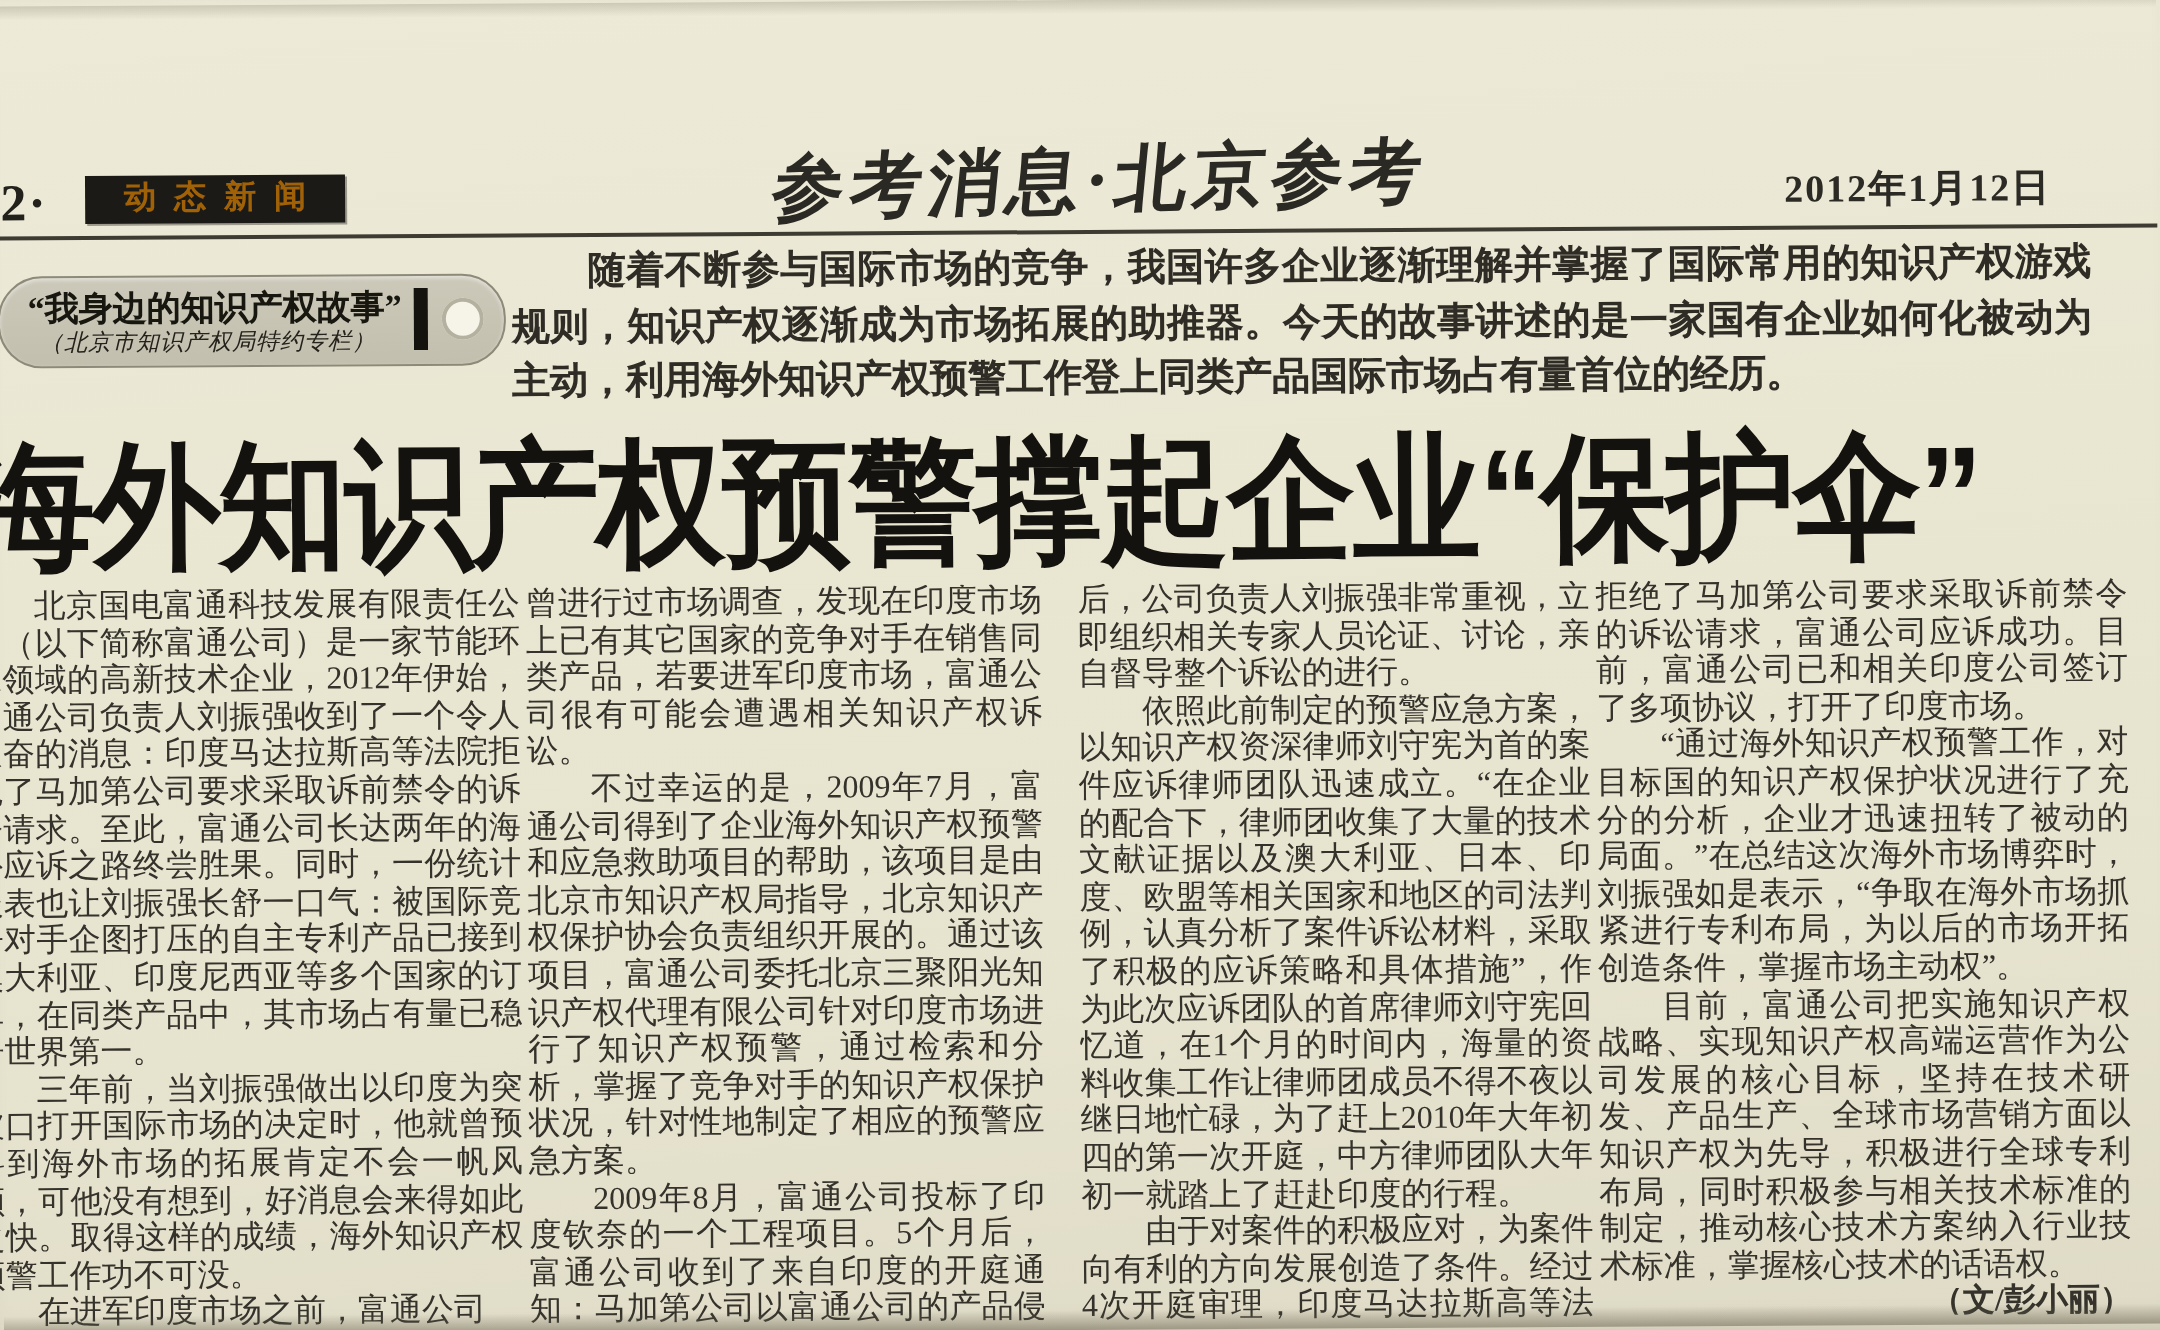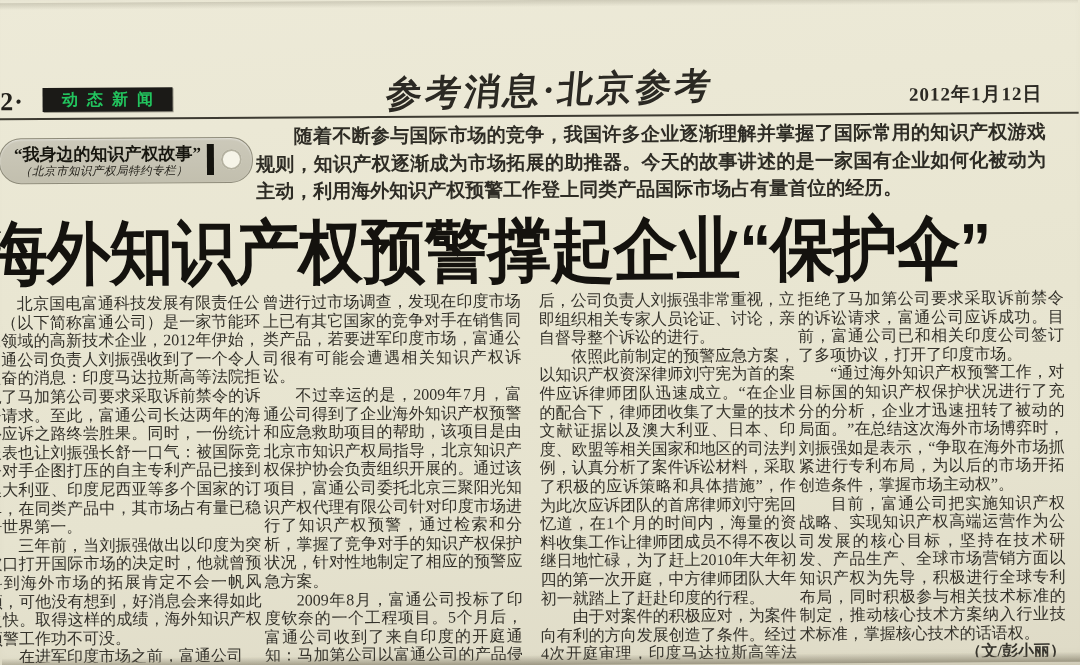--- a/index.html
+++ b/index.html
@@ -16,31 +16,31 @@
   }
   .inner{position:absolute;left:12px;top:10px;width:1080px;height:665px;}
 
   
   .page-num{
     position:absolute;left:-8px;top:84px;font-size:26px;font-weight:bold;color:#23211c;
     letter-spacing:1px;
   }
   .section-box{
     position:absolute;left:44px;top:85px;width:130px;height:24px;background:#1b1a17;
-    color:#22c55e;font-size:16px;font-weight:bold;line-height:24px;text-align:center;
+    color:#a16207;font-size:16px;font-weight:bold;line-height:24px;text-align:center;
     letter-spacing:9px;text-indent:9px;
     font-family:"Liberation Sans","DejaVu Sans",sans-serif;
     box-shadow:1px 1px 0 rgba(40,38,30,.4);
   }
   .masthead{
     position:absolute;left:388px;top:66px;font-size:36px;font-weight:bold;color:#2b2923;
     transform:skewX(-7deg) rotate(-1.2deg);letter-spacing:3px;white-space:nowrap;
   }
   .date{
-    position:absolute;right:36px;top:84px;font-size:19px;font-weight:bold;color:#2c2a24;
+    position:absolute;right:53px;top:84px;font-size:19px;font-weight:bold;color:#2c2a24;
     letter-spacing:1px;
   }
   .header-rule{
     position:absolute;left:0;top:115px;width:1080px;height:2px;background:#3d3b32;
   }
 
   
   .pill{
     position:absolute;left:0px;top:135px;width:252px;height:44px;
     background:linear-gradient(180deg,#ccc9ba,#c2bfae);

